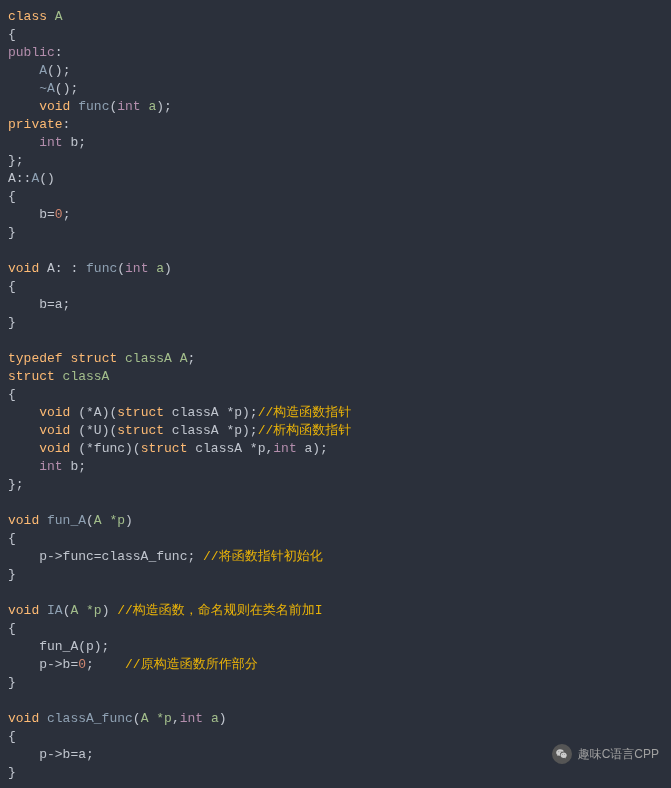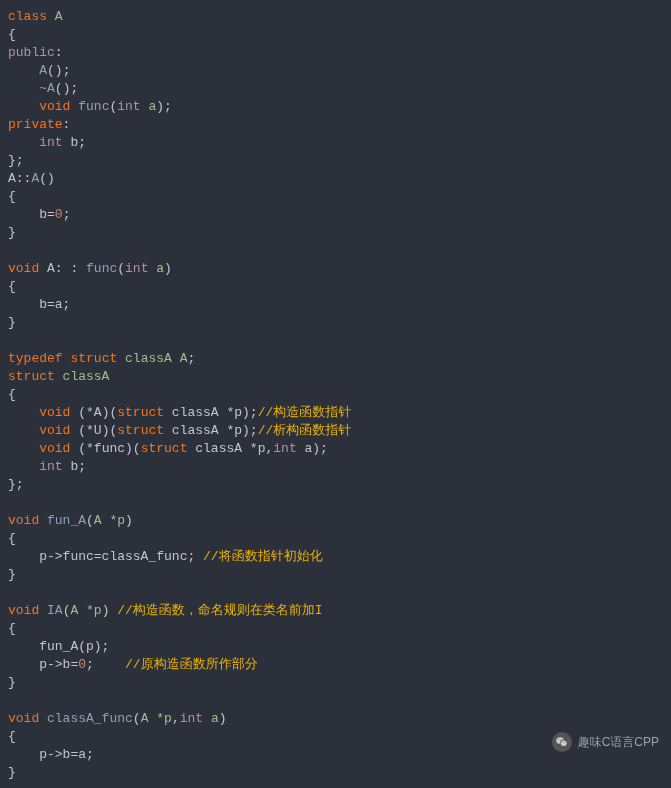--- a/index.html
+++ b/index.html
@@ -15,30 +15,30 @@
       color: #c0c5ce;
       padding: 8px;
       width: 671px;
       height: 788px;
       position: relative;
       overflow: hidden;
     }
     .code-view {
       white-space: pre;
     }
-    .kw { color: #f97316; }
+    .kw { color: #fdba74; }
     .type { color: #b48ead; }
     .fn { color: #8fa1b3; }
     .id { color: #a3be8c; }
     .num { color: #d08770; }
     .punct { color: #c0c5ce; }
     .comment { color: #eab308; }
     .watermark {
       position: absolute;
-      bottom: 36px;
+      bottom: 24px;
       right: 12px;
       display: flex;
       align-items: center;
       gap: 6px;
       font-family: -apple-system, sans-serif;
       font-size: 12px;
       color: #a0a0a0;
       margin-top: 33px;
     }
     .watermark-icon {

